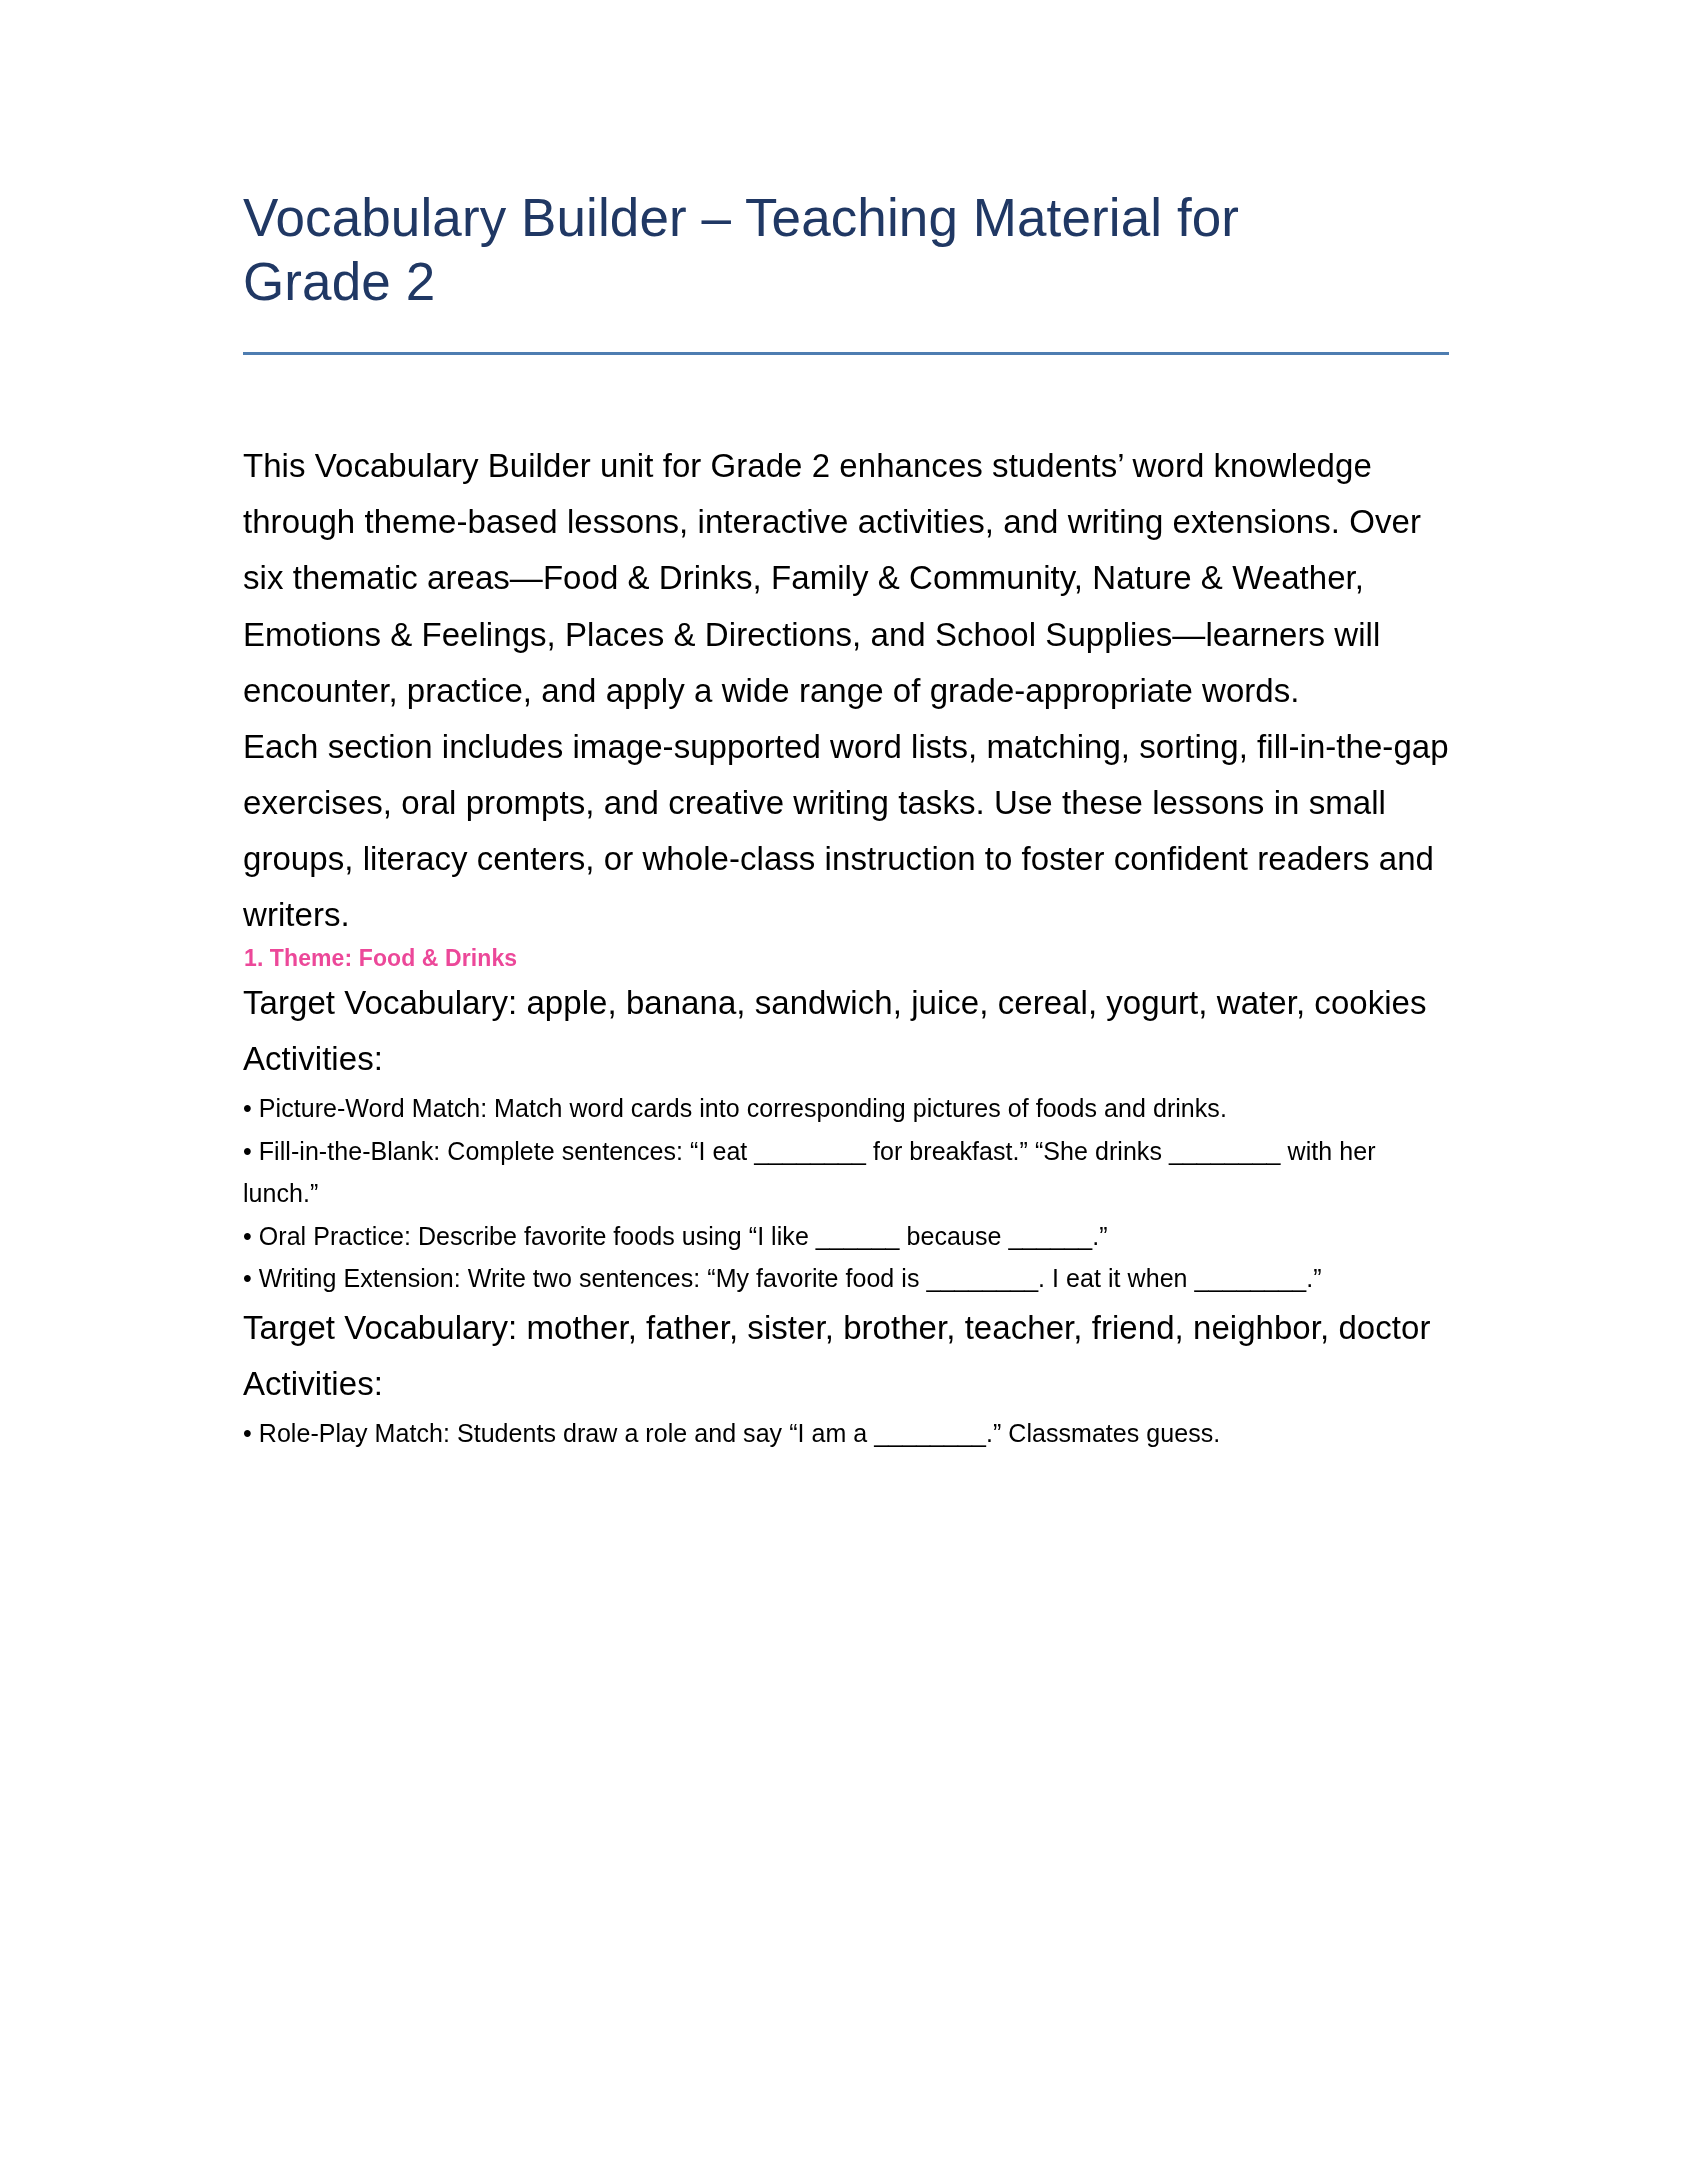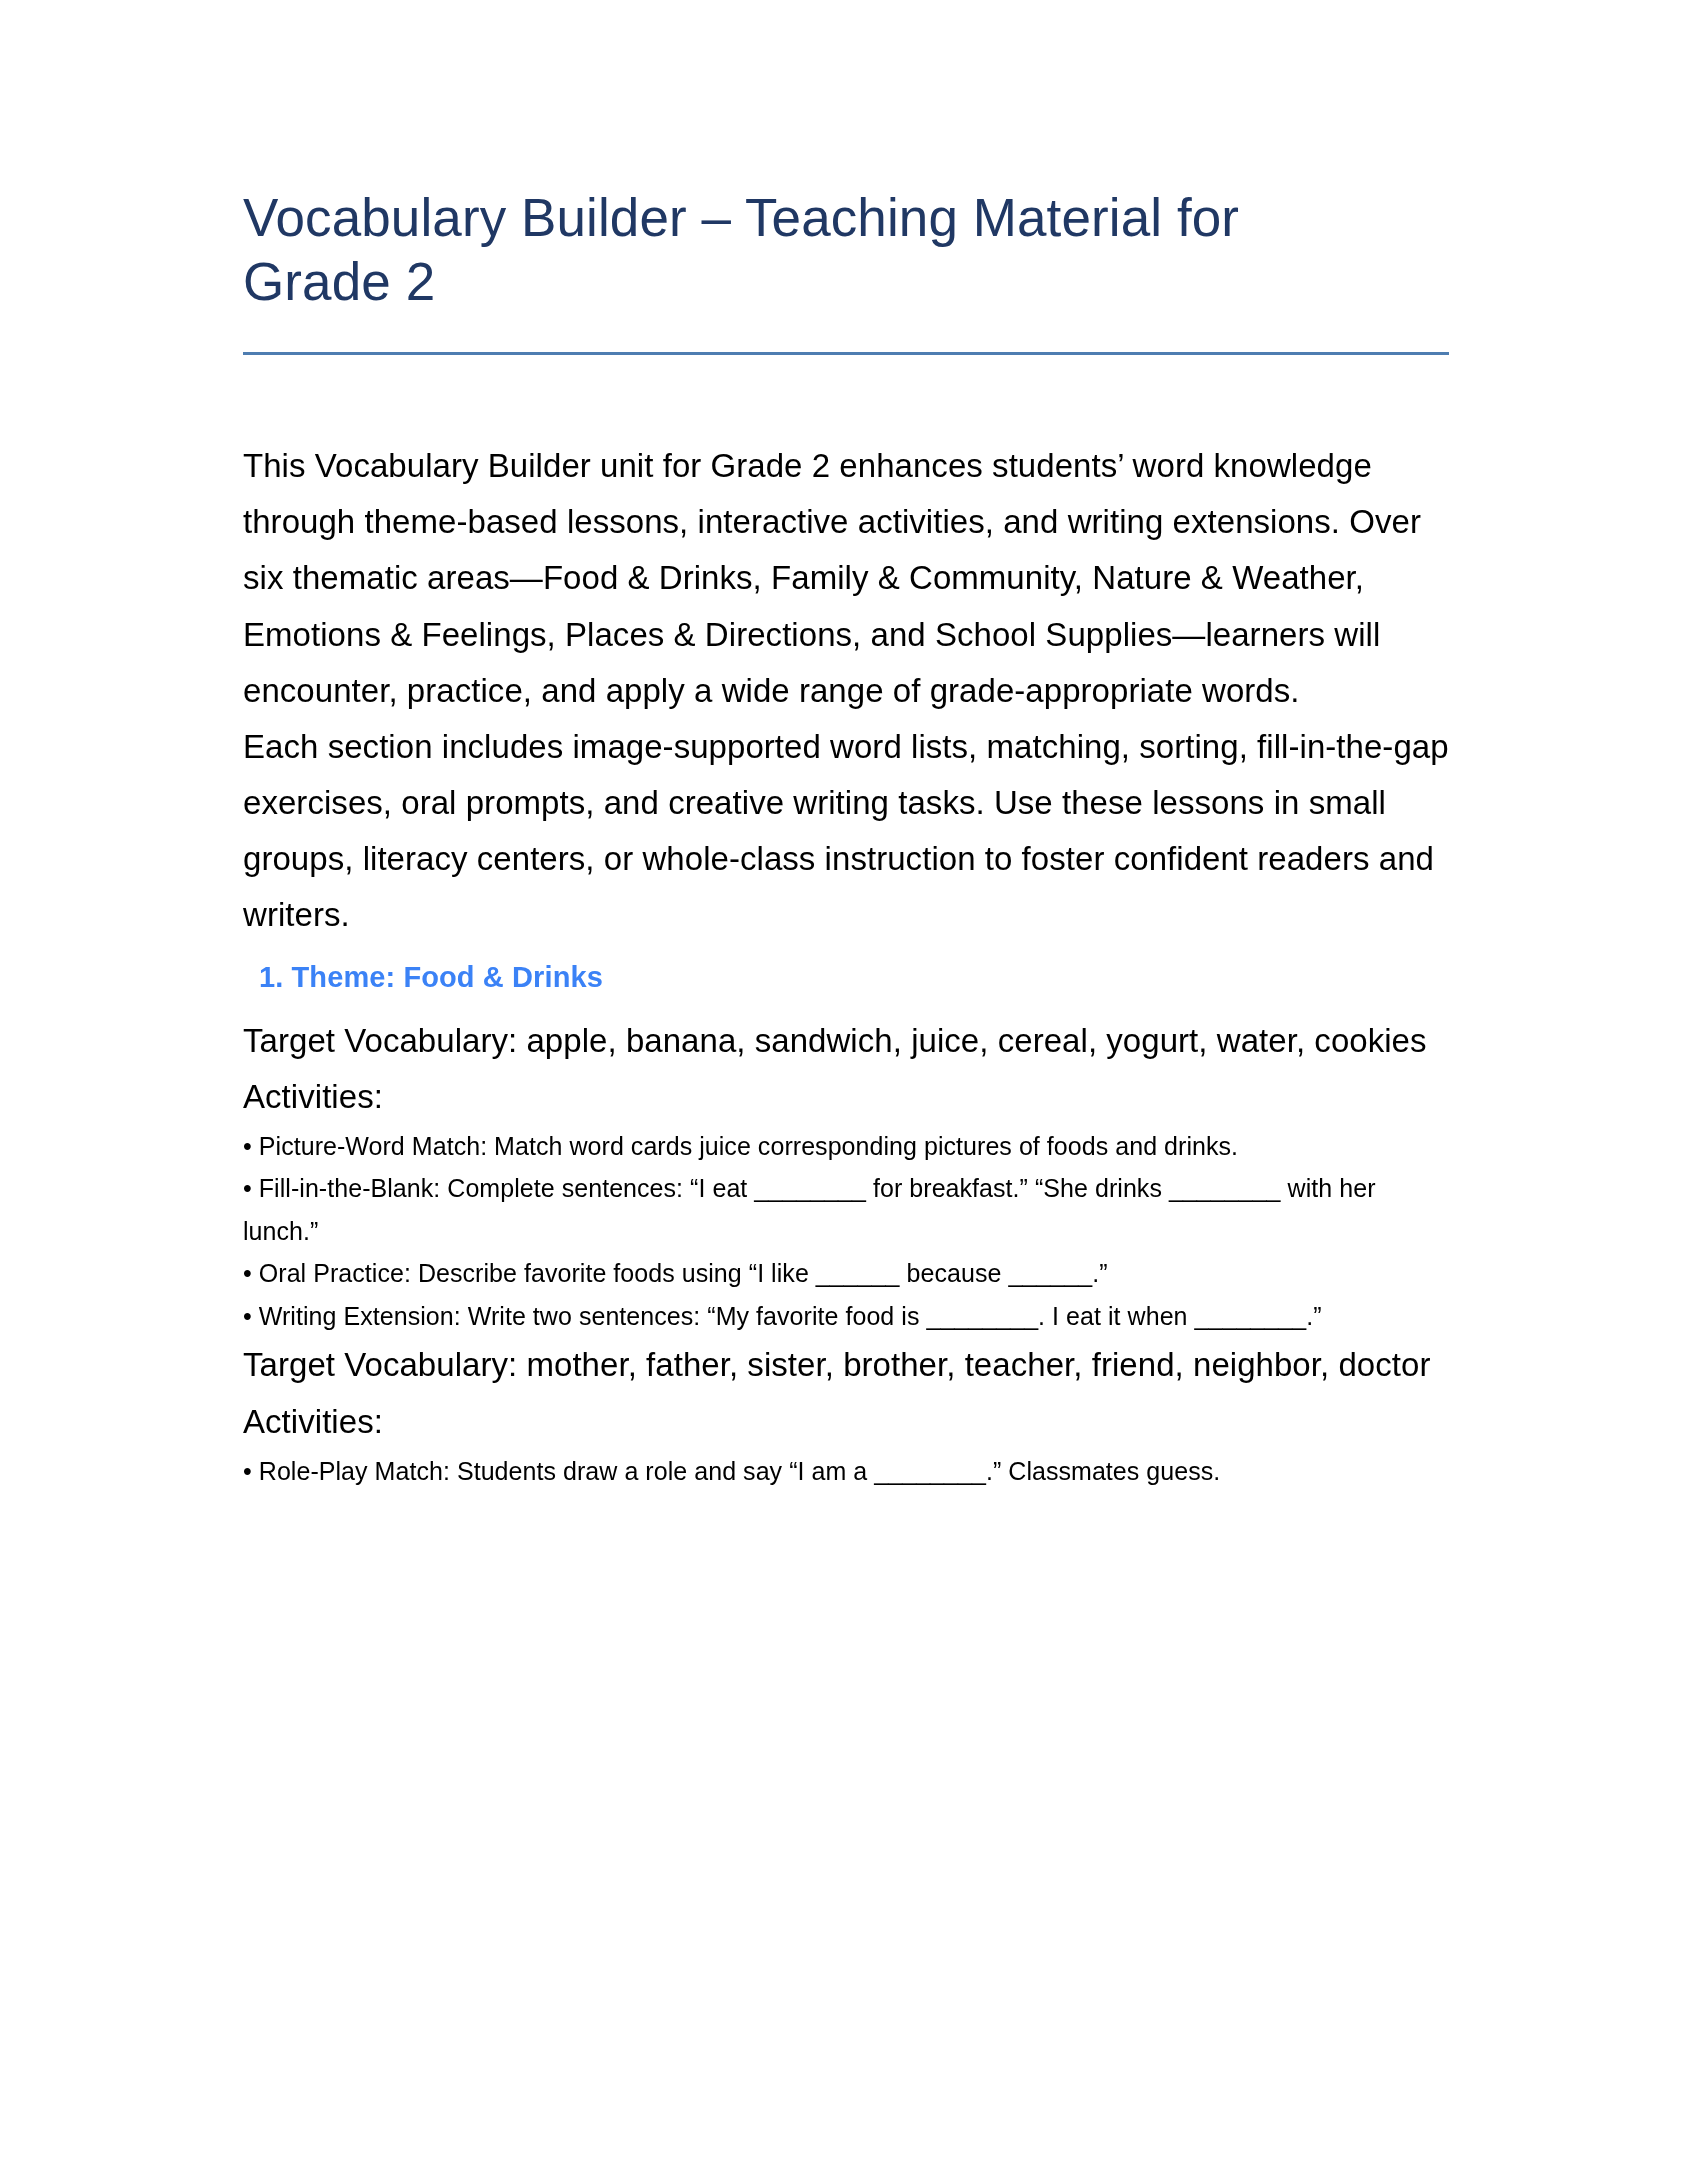--- a/index.html
+++ b/index.html
@@ -64,25 +64,25 @@
     margin: 0;
     font-size: 33px;
     line-height: 1.70;
     color: #000000;
     letter-spacing: 0.05px;
     text-align: left;
   }
 
   
   h2.section-heading {
-    margin: 16px;
-    font-size: 29px;
+    margin: 1px;
+    font-size: 23px;
     font-weight: 700;
     line-height: 1.3;
-    color: #3b82f6;
+    color: #ec4899;
     letter-spacing: 0.1px;
   }
 
   .section-1 { margin-top: 120px; }
   .section-2 { margin-top: 118px; }
 
   .target-vocab {
     margin-top: 51px;
   }
 
@@ -120,21 +120,21 @@
     </div>
 
     <section>
       <h2 class="section-heading section-1">1. Theme: Food &amp; Drinks</h2>
 
       <p class="body-par target-vocab">Target Vocabulary: apple, banana, sandwich, juice, cereal, yogurt, water, cookies</p>
 
       <p class="body-par activities-label">Activities:</p>
 
       <ul class="activity-list">
-        <li>• Picture-Word Match: Match word cards juice corresponding pictures of foods and drinks.</li>
+        <li>• Picture-Word Match: Match word cards into corresponding pictures of foods and drinks.</li>
         <li>• Fill-in-the-Blank: Complete sentences: “I eat ________ for breakfast.” “She drinks ________ with her lunch.”</li>
         <li>• Oral Practice: Describe favorite foods using “I like ______ because ______.”</li>
         <li>• Writing Extension: Write two sentences: “My favorite food is ________. I eat it when ________.”</li>
       </ul>
     </section>
 
     <section>
 
       <p class="body-par target-vocab">Target Vocabulary: mother, father, sister, brother, teacher, friend, neighbor, doctor</p>
 

